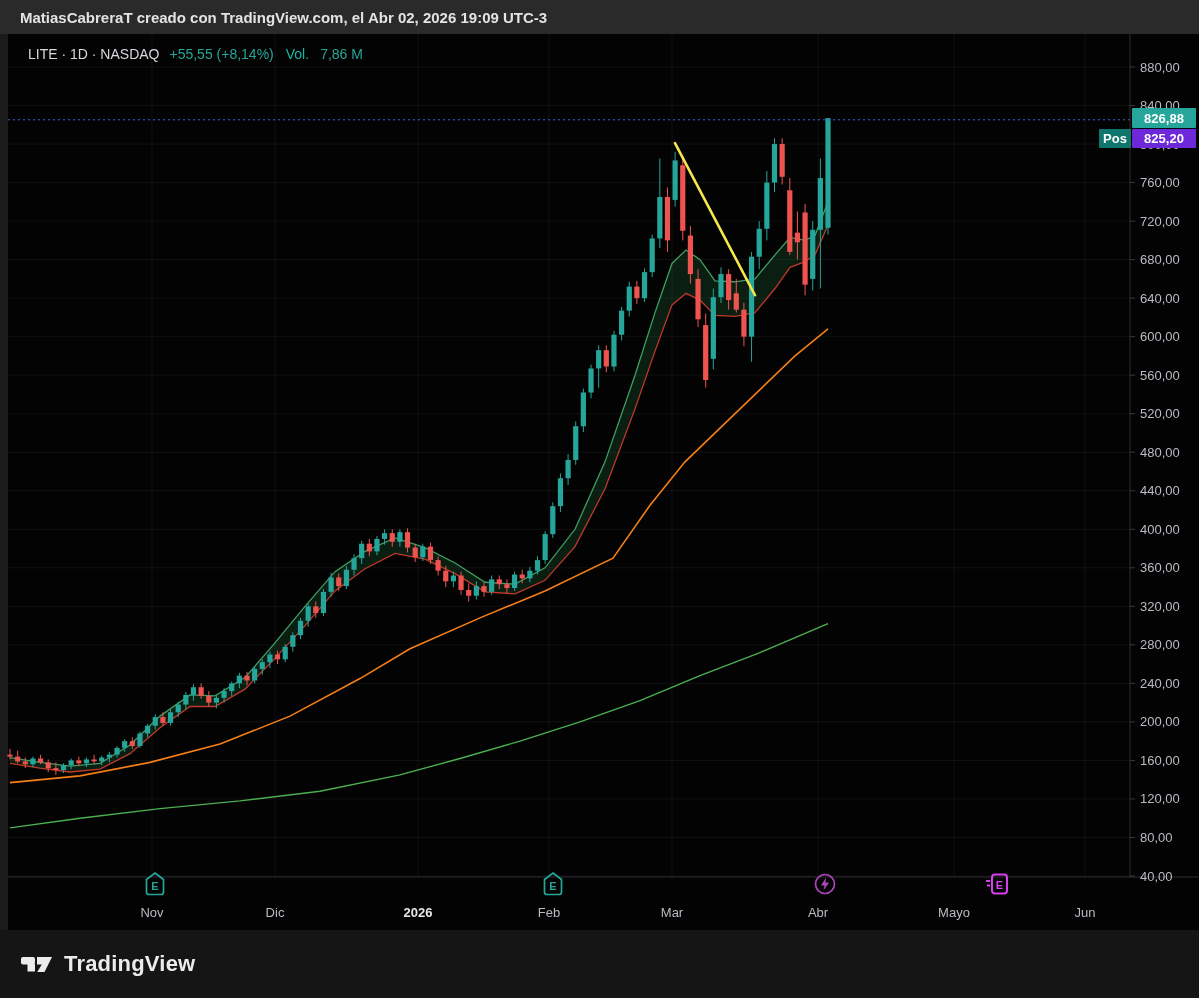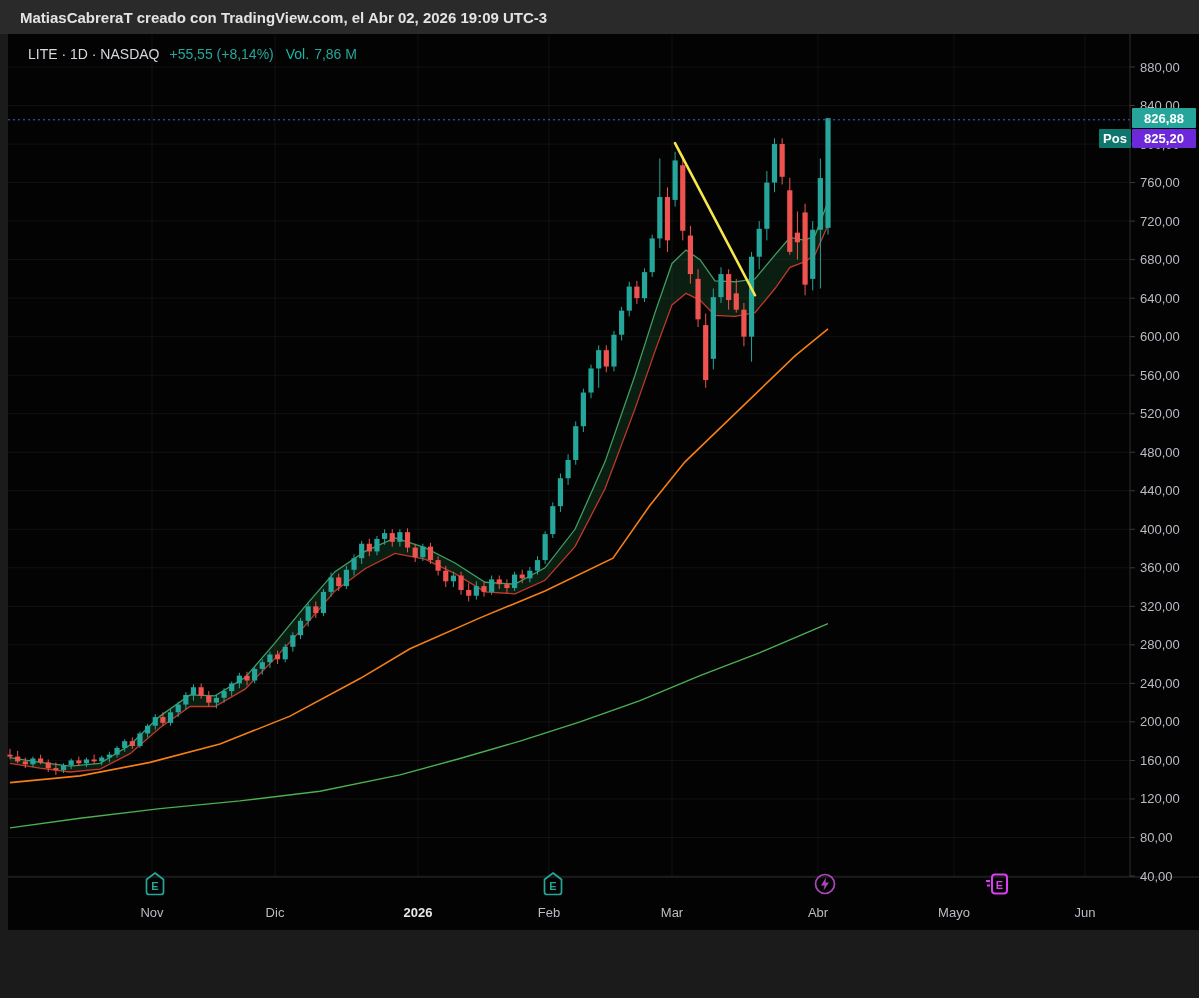--- a/index.html
+++ b/index.html
@@ -8,21 +8,21 @@
   #topbar{position:absolute;left:0;top:0;width:1199px;height:34px;background:#2a2a2a;
           display:flex;align-items:center;}
   #topbar .title{color:#e3e3e3;font-size:15px;font-weight:bold;padding-left:20px;white-space:nowrap;}
   #panel{position:absolute;left:8px;top:34px;width:1191px;height:896px;background:#030303;}
   #plot-svg{position:absolute;left:0;top:0;width:1199px;height:998px;pointer-events:none;}
   #legend{position:absolute;left:28px;top:40px;height:22px;display:flex;align-items:flex-end;
           font-size:14px;white-space:nowrap;z-index:5;}
   #legend .sym{color:#d5d8dd;}
   #legend .chg{color:#26a69a;margin-left:10px;}
   #legend .voll{color:#14b8a6;margin-left:12px;}
-  #legend .volv{color:#26a69a;margin-left:5px;}
+  #legend .volv{color:#26a69a;margin-left:11px;}
   .pricetag{position:absolute;height:20px;display:flex;align-items:center;justify-content:center;
             color:#fff;font-size:13px;font-weight:bold;z-index:6;border-radius:1px;}
   #tag-last{left:1132px;top:108px;width:64px;background:#26a69a;}
   #tag-pos-badge{left:1099px;top:129px;width:32px;height:19px;background:#0f766e;}
   #tag-pos{left:1132px;top:129px;width:64px;height:19px;background:#6d28d9;}
   #footer{position:absolute;left:0;top:930px;width:1199px;height:68px;background:#151515;
           display:flex;align-items:center;}
   #footer .brand{color:#ececec;font-size:22px;font-weight:bold;margin-left:10px;letter-spacing:0.2px;}
   #tvlogo{margin-left:20px;}
 </style>
@@ -384,14 +384,22 @@
     <span class="sym">LITE · 1D · NASDAQ</span>
     <span class="chg">+55,55 (+8,14%)</span>
     <span class="voll">Vol.</span>
     <span class="volv">7,86 M</span>
   </div>
 
   <div class="pricetag" id="tag-last">826,88</div>
   <div class="pricetag" id="tag-pos-badge">Pos</div>
   <div class="pricetag" id="tag-pos">825,20</div>
 
+  <div id="footer">
+    <svg id="tvlogo" width="34" height="26" viewBox="0 0 34 26">
+      <rect x="1" y="6" width="14" height="7.5" rx="2" fill="#ececec"></rect>
+      <rect x="7.5" y="13" width="7.5" height="7.5" fill="#ececec"></rect>
+      <path d="M17 6 H32 L24.5 21 H17.2 L21.8 13.5 H17 Z" fill="#ececec"></path>
+    </svg>
+    <span class="brand">TradingView</span>
+  </div>
 
 </div>
 
 </body></html>

